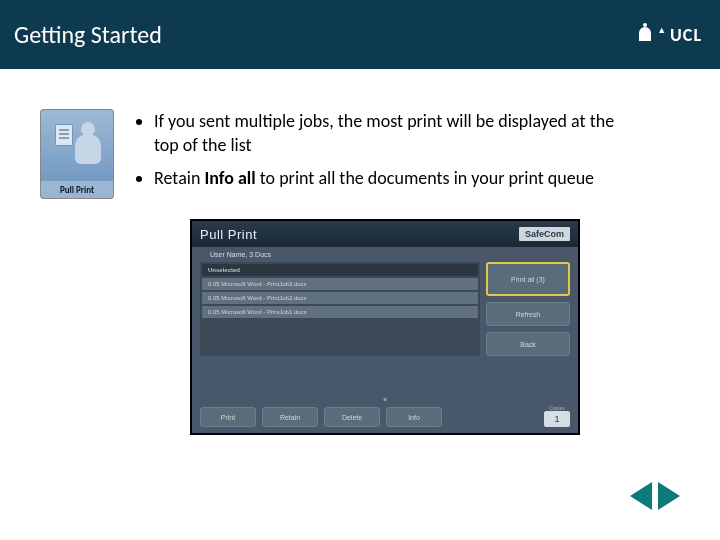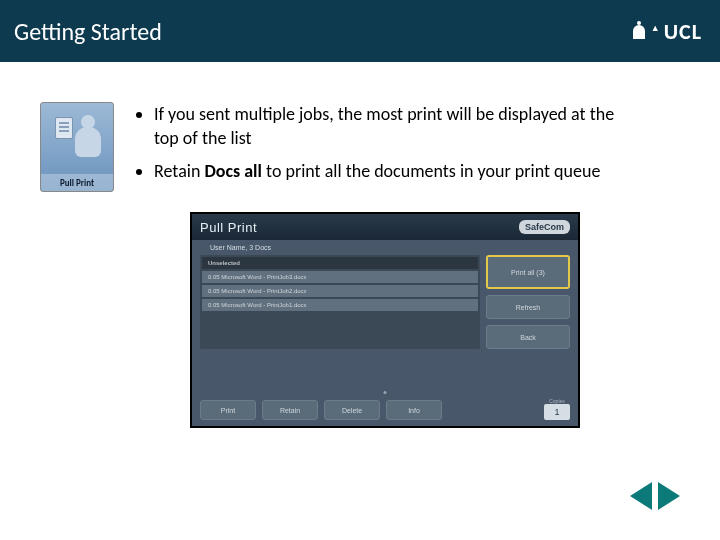--- a/index.html
+++ b/index.html
@@ -1,38 +1,38 @@
 <!DOCTYPE html>
 <html><head>
 <meta charset="utf-8">
 <style>
   * { box-sizing: border-box; margin: 0; padding: 0; }
   body { width: 720px; height: 540px; font-family: Calibri, Arial, sans-serif; background: #fff; position: relative; overflow: hidden; }
-  .header { background: #0d3a4f; color: #fff; height: 62px; display: flex; align-items: center; justify-content: space-between; padding: 0 18px 0 14px; }
+  .header { background: #0d3a4f; color: #fff; height: 69px; display: flex; align-items: center; justify-content: space-between; padding: 0 18px 0 14px; }
   .header-title { font-size: 24px; font-weight: 400; }
   .logo { display: flex; align-items: baseline; gap: 4px; color: #fff; font-weight: 900; }
   .logo-dome { width: 12px; height: 14px; background: #fff; border-radius: 6px 6px 0 0; position: relative; margin-right: 2px; }
   .logo-dome::before { content:""; position:absolute; top:-4px; left:4px; width:4px; height:4px; background:#fff; border-radius:50%; }
-  .logo-text { font-size: 22px; letter-spacing: 1px; }
+  .logo-text { font-size: 18px; letter-spacing: 1px; }
   .sup { font-size: 9px; vertical-align: top; position: relative; top: -8px; }
   .content { padding: 40px 40px 0 40px; display: flex; gap: 20px; }
   .pullprint-tile { width: 74px; height: 90px; background: linear-gradient(#9db9d6,#6a93bd); border: 1px solid #888; border-radius: 3px; display: flex; flex-direction: column; align-items: center; justify-content: flex-end; position: relative; }
   .tile-doc { width: 18px; height: 22px; background: #dfe8f2; border: 1px solid #7a94b0; position: absolute; top: 14px; left: 14px; border-radius: 2px; }
   .tile-doc::before { content:""; position:absolute; left:3px; top:4px; width:10px; height:2px; background:#8aa0b8; box-shadow:0 4px 0 #8aa0b8,0 8px 0 #8aa0b8; }
   .tile-person { width: 26px; height: 30px; background: #c7d6e6; border-radius: 12px 12px 6px 6px; position: absolute; top: 24px; right: 12px; }
   .tile-person::before { content:""; position:absolute; top:-12px; left:6px; width:14px; height:14px; background:#c7d6e6; border-radius:50%; }
   .tile-label { font-size: 9px; font-weight: bold; color: #0d1a2b; background: rgba(255,255,255,.3); width: 100%; text-align: center; padding: 3px 0; border-radius: 0 0 3px 3px; }
   .bullets { list-style: disc; padding-left: 20px; font-size: 18px; line-height: 1.35; max-width: 500px; }
   .bullets li { margin-bottom: 8px; }
   .bullets li::marker { font-size: 18px; }
   .bold { font-weight: 700; }
   .screenshot { margin: 20px 0 0 190px; width: 390px; height: 216px; border: 2px solid #000; background: #48586a; font-family: Arial, sans-serif; color: #cfd6dc; position: relative; }
   .ss-header { height: 26px; background: linear-gradient(#2a3a4a,#1a2836); display: flex; align-items: center; justify-content: space-between; padding: 0 8px; }
   .ss-title { font-size: 13px; color: #e6eef5; font-weight: 400; letter-spacing: .5px; }
-  .safecom { font-size: 9px; background: #cfd6dc; color: #2a3a4a; padding: 2px 6px; border-radius: 6px; font-weight: bold; }
+  .safecom { font-size: 9px; background: #cfd6dc; color: #2a3a4a; padding: 2px 6px; border-radius: 1px; font-weight: bold; }
   .ss-sub { font-size: 7px; color: #d8dee4; padding: 4px 0 4px 18px; }
   .ss-body { display: flex; padding: 0 8px; gap: 6px; }
   .ss-left { flex: 1; background: rgba(0,0,0,.18); border-radius: 2px; padding: 2px; }
   .ss-left-head { font-size: 6px; padding: 3px 6px; background: rgba(0,0,0,.25); color: #b8c0c8; font-weight: bold; }
   .ss-row { font-size: 6px; padding: 3px 6px; background: #60707e; margin-top: 2px; color: #cfd6dc; text-align: left; }
   .ss-right { width: 84px; display: flex; flex-direction: column; gap: 6px; }
   .ss-btn { height: 24px; background: #5a6b7a; border-radius: 3px; font-size: 7px; color: #cfd6dc; display: flex; align-items: center; justify-content: center; border: 1px solid #6b7c8b; }
   .ss-btn.highlight { border: 2px solid #e4c84a; height: 34px; }
   .ss-bottom { position: absolute; bottom: 6px; left: 8px; right: 8px; display: flex; gap: 6px; align-items: flex-end; }
   .ss-bottom .ss-btn { flex: 0 0 56px; height: 20px; }
@@ -61,21 +61,21 @@
   <div class="pullprint-tile">
     <div class="tile-doc"></div>
     <div class="tile-person"></div>
     <div class="tile-label">Pull Print</div>
   </div>
   <ul class="bullets">
     <li>
       <span>If you sent multiple jobs, the most print will be displayed at the top of the list</span>
     </li>
     <li>
-      <span>Retain </span><span class="bold">Docs all</span><span> to print all the documents in your print queue</span>
+      <span>Retain </span><span class="bold">Info all</span><span> to print all the documents in your print queue</span>
     </li>
   </ul>
 </div>
 
 <div class="screenshot">
   <div class="ss-header">
     <span class="ss-title">Pull Print</span>
     <span class="safecom">SafeCom</span>
   </div>
   <div class="ss-sub">User Name, 3 Docs</div>

